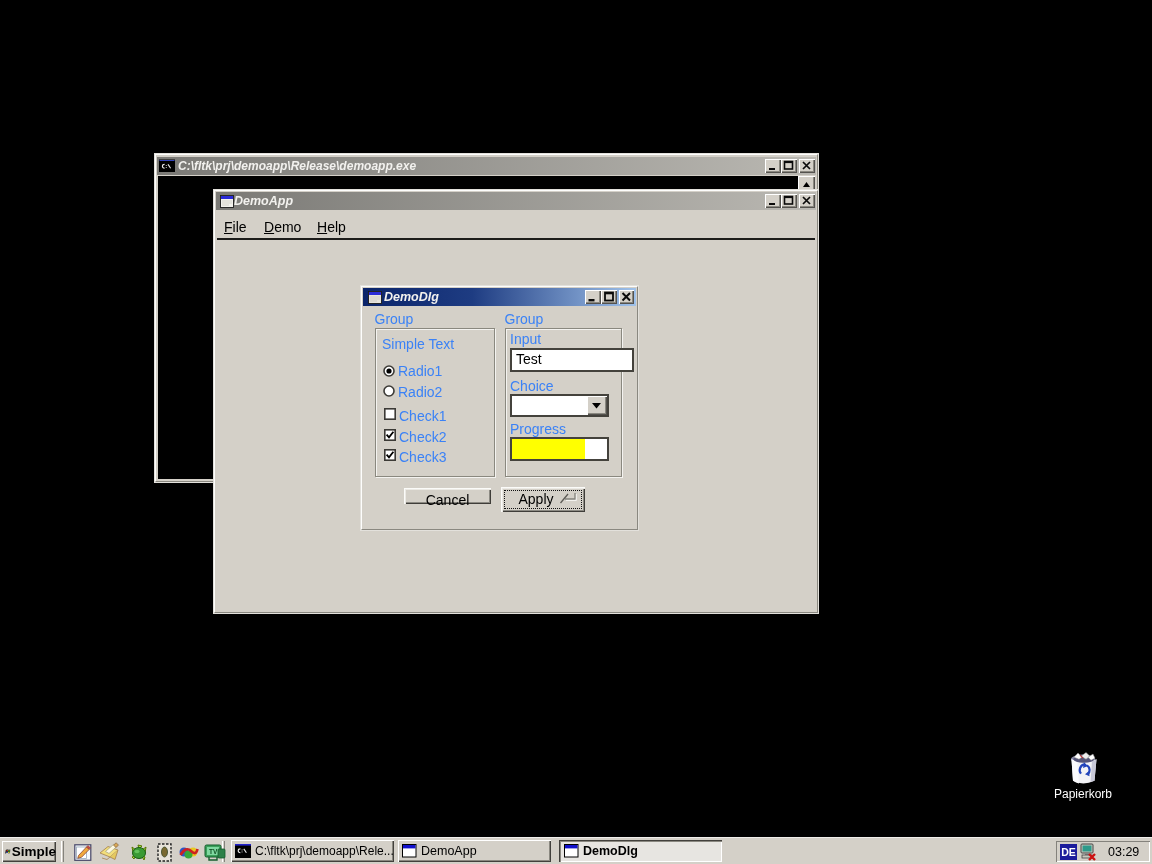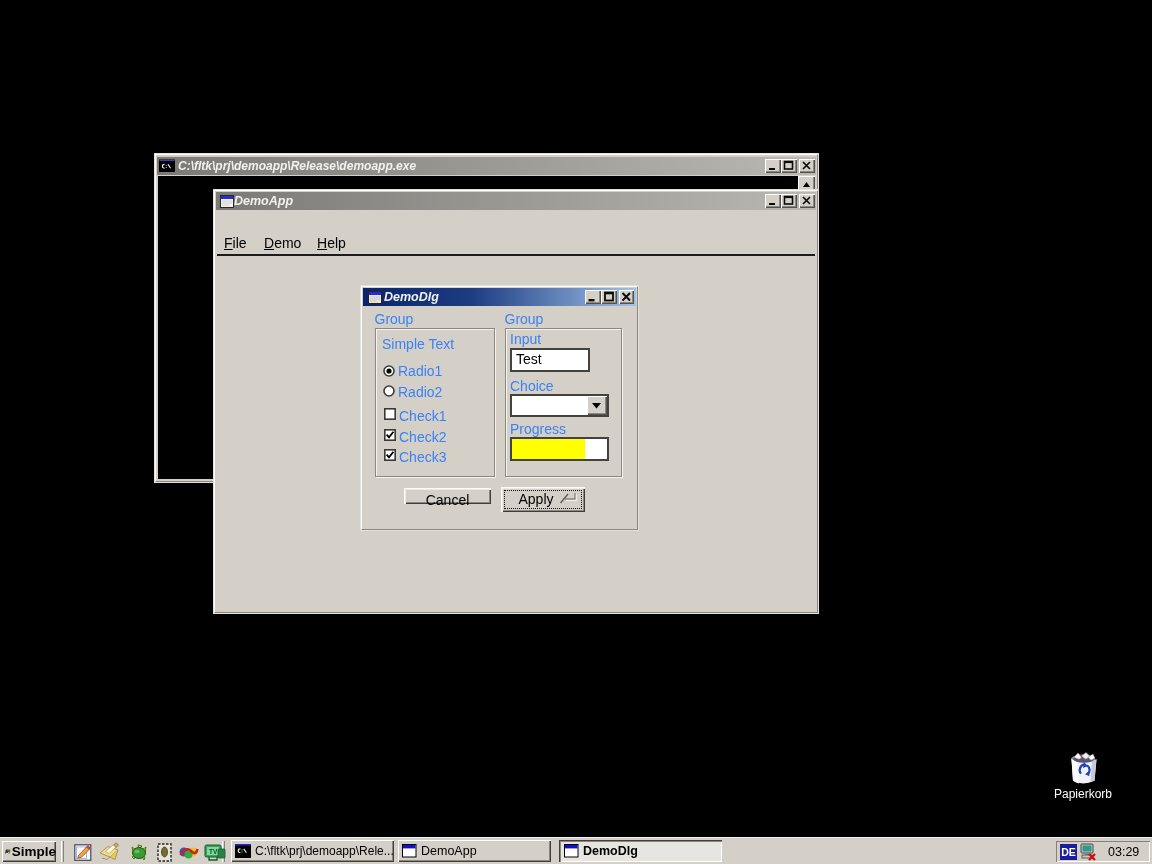--- a/index.html
+++ b/index.html
@@ -104,21 +104,21 @@
           <rect x="3.5" y="2.5" width="8" height="1.6" fill="#0a0a0a"></rect>
         </svg>
       </div>
     <div class="cbtn" style="margin-left:2px;">
         <svg width="16" height="14">
           <path d="M4 3 L11 10 M11 3 L4 10" stroke="#0a0a0a" stroke-width="1.7"></path>
         </svg>
       </div>
   </div>
 
-  <div class="abs" style="left:4px; top:38px; right:4px; height:29px; background:#d4d0c8;">
+  <div class="abs" style="left:4px; top:22px; right:4px; height:29px; background:#d4d0c8;">
     <div class="abs" style="left:7px; top:7.5px; font-size:14px;"><span style="text-decoration:underline;">F</span>ile</div>
     <div class="abs" style="left:47px; top:7.5px; font-size:14px;"><span style="text-decoration:underline;">D</span>emo</div>
     <div class="abs" style="left:100px; top:7.5px; font-size:14px;"><span style="text-decoration:underline;">H</span>elp</div>
     <div class="abs" style="left:0; bottom:0; right:0; height:2px; background:#1c1c1a;"></div>
   </div>
 </div>
 
 <div class="winouter" id="dlgwin" style="left:360px; top:285px; width:279px; height:246px;">
   <div class="winmid"></div>
   <div class="tbar tbar-active" style="left:3px; right:3px; top:3px;">
@@ -174,21 +174,21 @@
 <div class="flabel" style="left:399px; top:429.5px;">Check2</div>
 <svg class="abs" style="left:384px; top:449px;" width="13" height="13">
   <rect x="0.8" y="0.8" width="10.4" height="10.4" fill="#fff" stroke="#3c3a36" stroke-width="1.6"></rect>
   <path d="M2.6 5.6 L5 8.4 L9.4 2.8" fill="none" stroke="#000" stroke-width="1.8"></path>
 </svg>
 <div class="flabel" style="left:399px; top:450px;">Check3</div>
 
 <div class="flabel" style="left:504.5px; top:312px;">Group</div>
 <div class="gbox" style="left:505px; top:328px; width:117px; height:149px;"></div>
 <div class="flabel" style="left:510px; top:332px;">Input</div>
-<div class="downbox" style="left:510px; top:348px; width:80px; height:24px;">
+<div class="downbox" style="left:510px; top:348px; width:124px; height:24px;">
   <div style="font-size:14px; margin:1px 0 0 4px;">Test</div>
 </div>
 <div class="flabel" style="left:510px; top:379px;">Choice</div>
 <div class="downbox" style="left:510px; top:394px; width:99px; height:23px;">
   <div class="abs" style="right:0px; top:0px; width:20px; height:19px; background:#d4d0c8;
       box-shadow: inset 1px 1px 0 #ffffff, inset -1px -1px 0 #54524e, inset -2px -2px 0 #8a8880;">
     <svg width="20" height="19">
         <path d="M5 7 L14 7 L9.5 12.5 Z" fill="#000"></path>
       </svg>
   </div>

